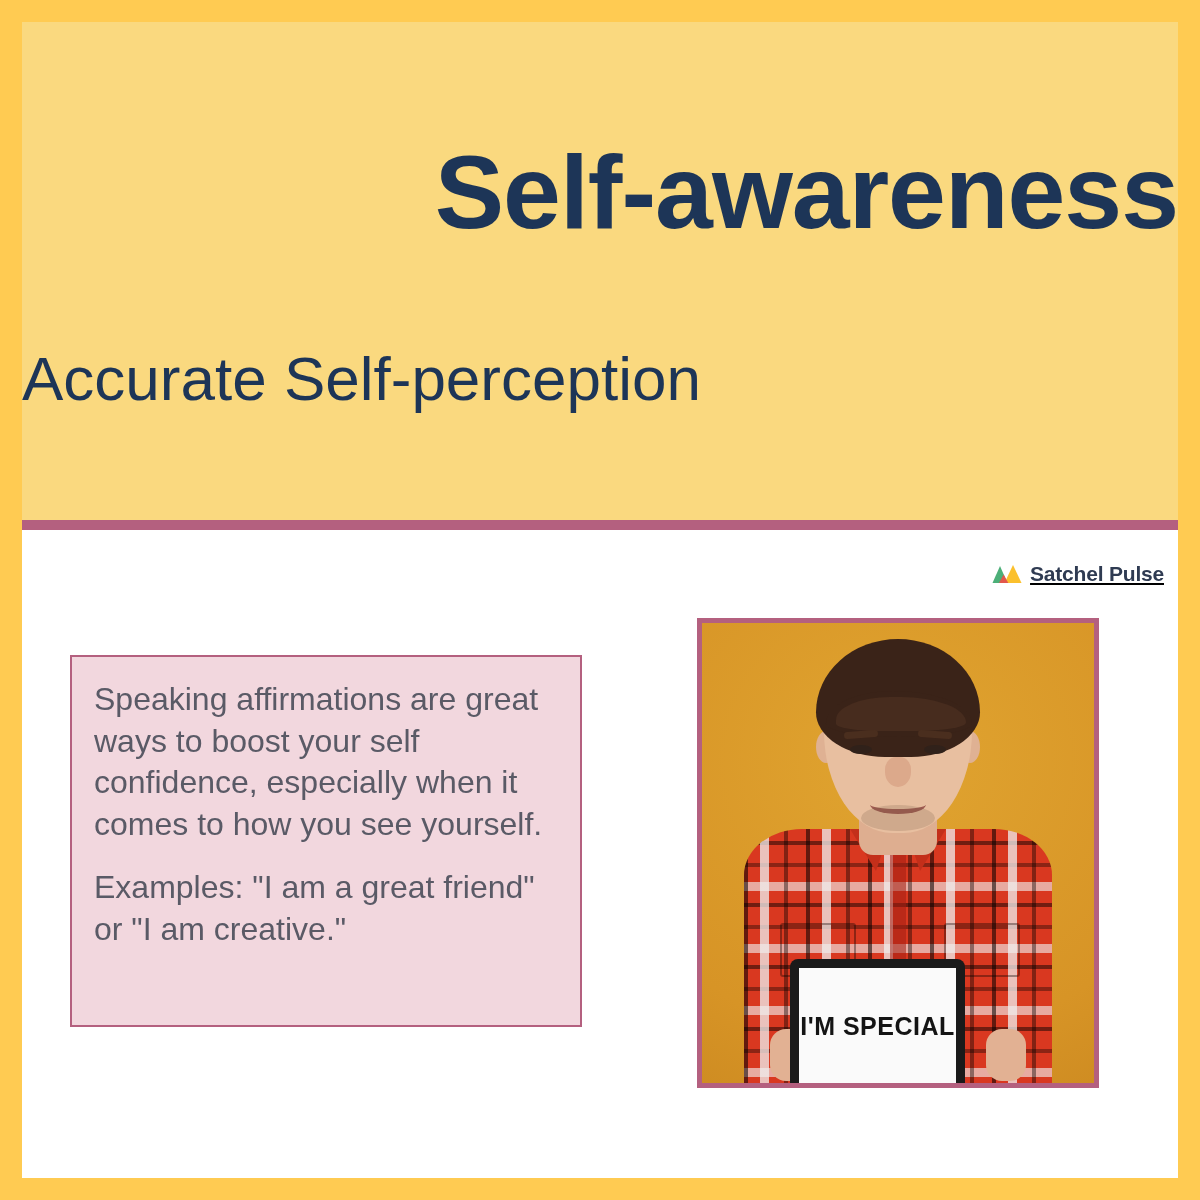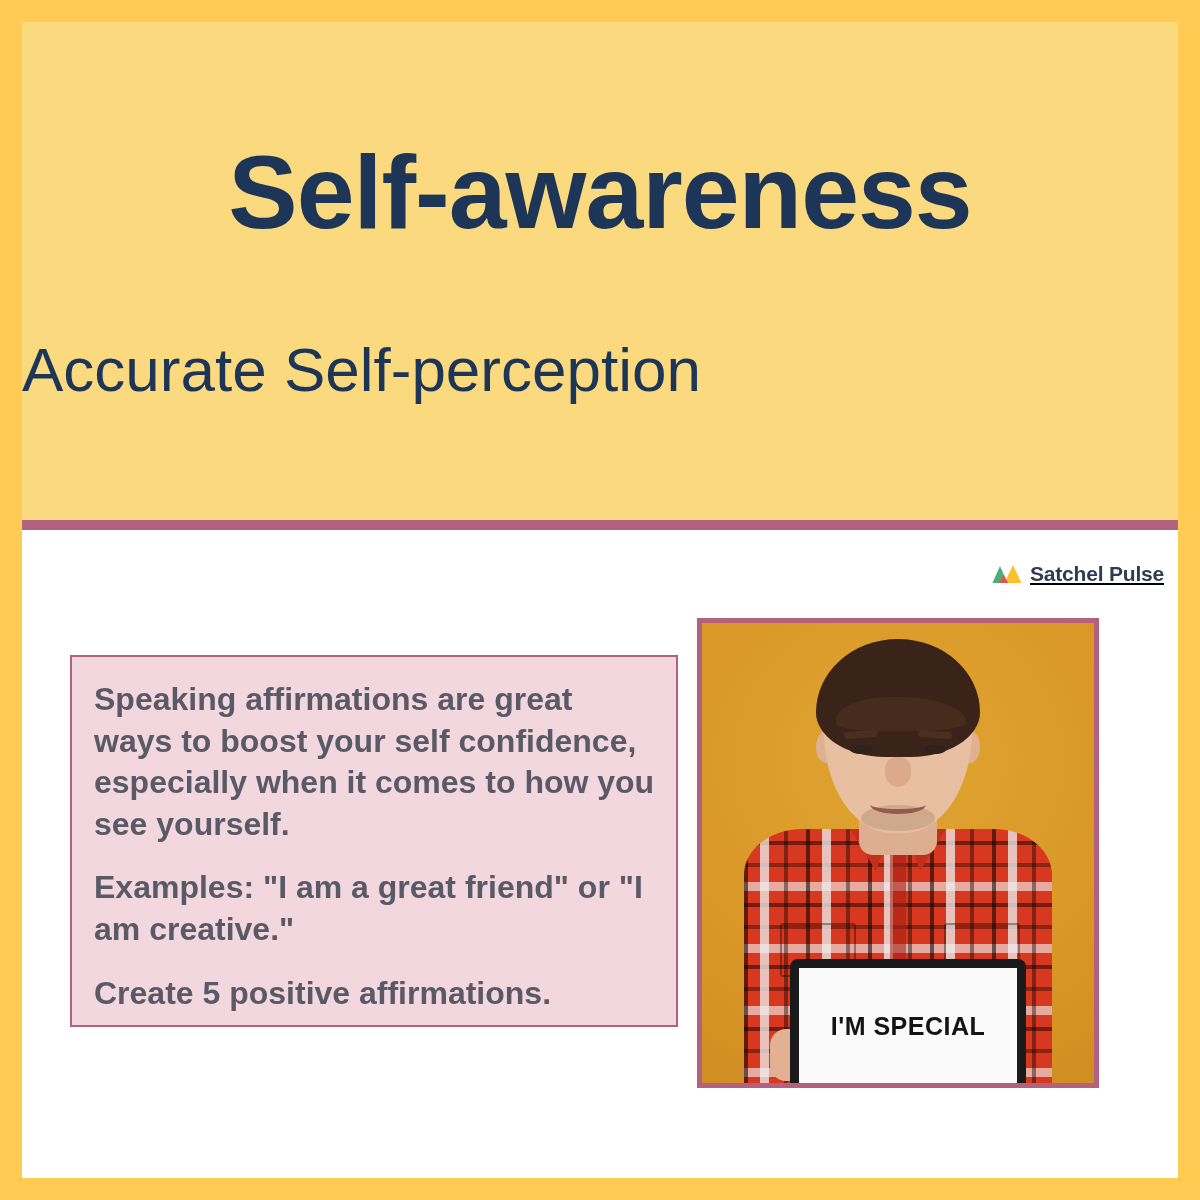--- a/index.html
+++ b/index.html
@@ -30,29 +30,29 @@
     width: 1156px;
     height: 498px;
     background: #FAD97F;
     box-sizing: border-box;
     display: flex;
     flex-direction: column;
     align-items: center;
     justify-content: flex-start;
   }
   .title {
-    margin: 0;
+    margin: 9px;
     padding: 0;
     font-family: "Liberation Sans", sans-serif;
     font-weight: bold;
     font-size: 104px;
     line-height: 1;
     letter-spacing: -1px;
     color: #1D3557;
-    text-align: center;
+    text-align: right;
     width: 100%;
     margin-top: 118px;
   }
   .subtitle {
     margin: 0;
     padding: 0;
     font-family: "Liberation Sans", sans-serif;
     font-weight: normal;
     font-size: 62px;
     line-height: 1;
@@ -105,27 +105,26 @@
     color: #2F3B52;
     letter-spacing: -0.2px;
     white-space: nowrap;
   }
 
   
   .textbox {
     position: absolute;
     left: 48px;
     top: 125px;
-    width: 608px;
+    width: 512px;
     height: 372px;
     background: #F2D7DE;
     border: 2px solid #B4607F;
     box-sizing: border-box;
     padding: 22px 20px 18px 22px;
-    font-weight: bold;
   }
   .textbox p {
     margin: 0 0 22px 0;
     font-family: "Liberation Sans", sans-serif;
     font-size: 32px;
     line-height: 1.30;
     color: #5A5A66;
   }
   .textbox p:last-child { margin-bottom: 0; }
 
@@ -302,21 +301,21 @@
     background: #E2B193;
     border-radius: 16px;
   }
   .p-hand-l { left: 50%; margin-left: -128px; }
   .p-hand-r { left: 50%; margin-left: 88px; }
 
   
   .p-board {
     position: absolute;
     left: 50%; top: 336px;
-    width: 236px; height: 134px;
+    width: 175px; height: 134px;
     margin-left: -108px;
     background: #1A1A1A;
     border-radius: 8px 8px 4px 4px;
     padding: 9px;
     box-sizing: border-box;
     text-align: center;
   }
   .p-board-face {
     width: 100%; height: 100%;
     background: #FAFAFA;
@@ -352,21 +351,20 @@
         <polygon points="8,2 15.5,19 0.5,19" fill="#4CAF78"></polygon>
         <polygon points="21,1 29.5,19 12.5,19" fill="#FBC02D"></polygon>
         <polygon points="11.6,10.5 16.3,19 7,19" fill="#E2574C"></polygon>
       </svg>
       <span class="logo-text">Satchel Pulse</span>
     </div>
 
     <div class="textbox">
       <p>Speaking affirmations are great ways to boost your self confidence, especially when it comes to how you see yourself.</p>
       <p>Examples: "I am a great friend" or "I am creative."</p>
-      <p>Create 5 positive affirmations.</p>
     </div>
 
     <div class="photo-frame">
       <div class="photo-inner">
         <div class="p-torso"></div>
         <div class="p-collar-l"></div>
         <div class="p-collar-r"></div>
         <div class="p-placket"></div>
         <div class="p-pocket-l"></div>
         <div class="p-pocket-r"></div>

